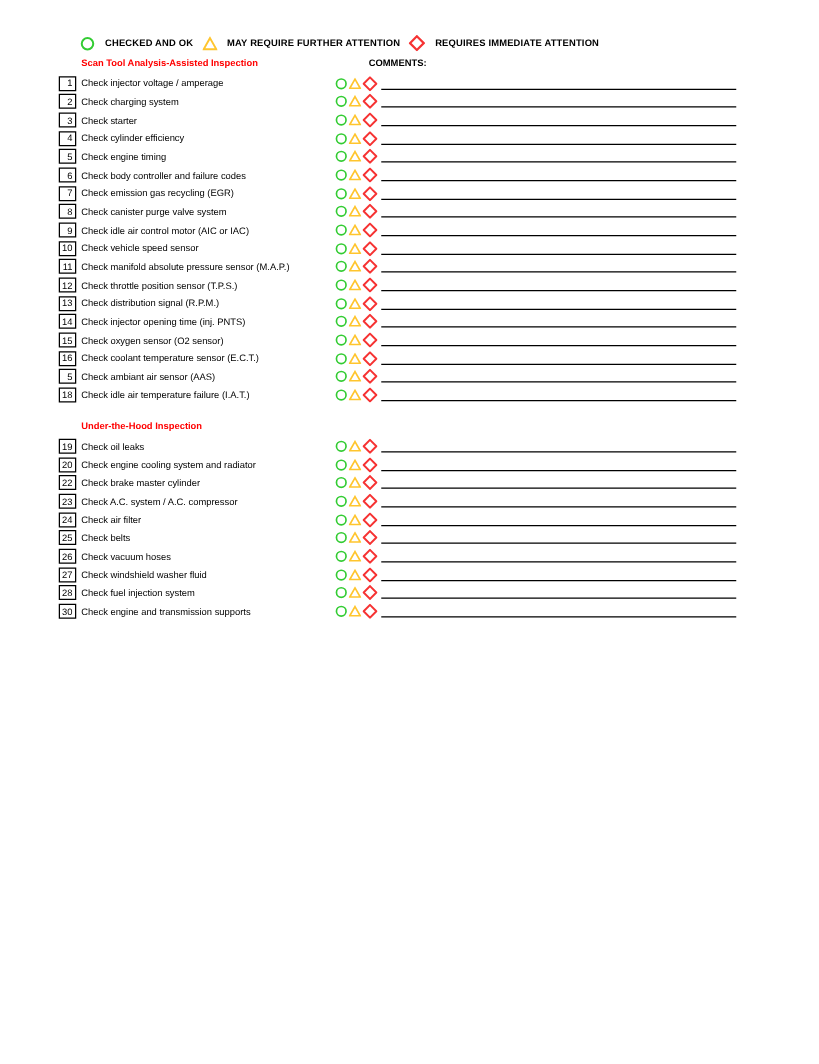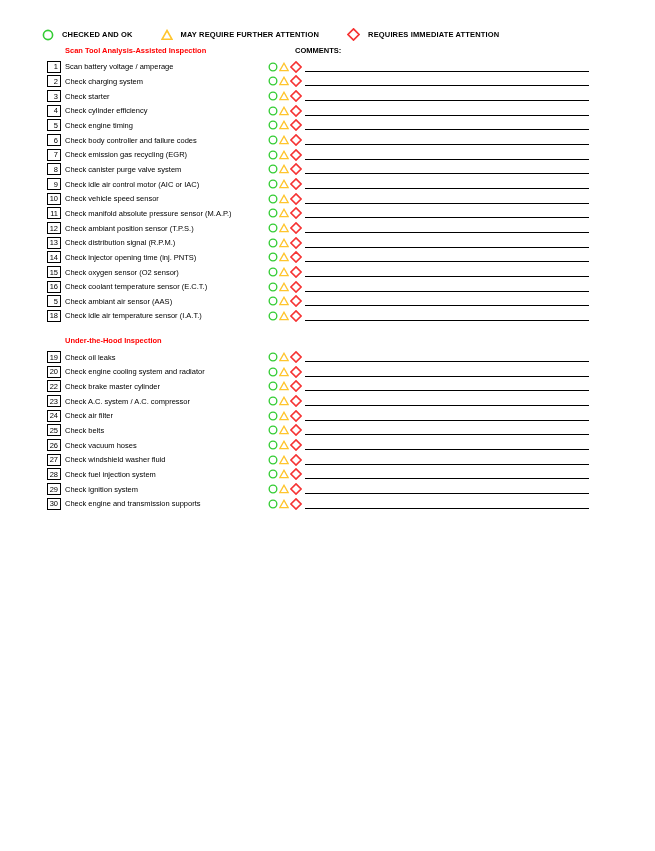--- a/index.html
+++ b/index.html
@@ -1,20 +1,20 @@
 <!DOCTYPE html>
 <html><head>
 <meta charset="utf-8">
 <style>
   html,body{margin:0;padding:0;}
   body{
     width:655px;height:851px;background:#ffffff;position:relative;
     font-family:"Liberation Sans",sans-serif;color:#000;overflow:hidden;
   }
-  .legend{position:absolute;left:42px;top:28px;display:flex;align-items:center;gap:21px;}
+  .legend{position:absolute;left:64px;top:28px;display:flex;align-items:center;}
   .legend-item{display:flex;align-items:center;margin-right:7px;}
   .legend-sym{display:flex;align-items:center;margin-right:8px;}
   .legend-label{font-size:7.5px;font-weight:bold;letter-spacing:.15px;white-space:nowrap;}
 
   .content{position:absolute;left:47px;top:44px;width:542px;text-align:center;}
   .section + .section{margin-top:11px;}
   .section-header{position:relative;height:15.5px;}
   .section-title{position:absolute;left:18px;top:2px;font-size:7.5px;font-weight:bold;color:#ff0000;white-space:nowrap;}
   .comments-label{position:absolute;left:248px;top:2px;font-size:7.5px;font-weight:bold;color:#000;white-space:nowrap;}
 
@@ -62,21 +62,21 @@
 
 <div class="content" id="sections">
   <section class="section">
     <div class="section-header">
       <span class="section-title">Scan Tool Analysis-Assisted Inspection</span>
       <span class="comments-label">COMMENTS:</span>
     </div>
     <div class="rows">
   <div class="row">
     <span class="numbox">1</span>
-    <span class="item-label">Scan battery voltage / amperage</span>
+    <span class="item-label">Check injector voltage / amperage</span>
     <span class="marks">
       <span class="mark">
               <svg width="10" height="10" viewBox="0 0 12 12">
                 <circle cx="6" cy="6" r="4.6" fill="none" stroke="#33CC33" stroke-width="1.6"></circle>
               </svg>
             </span>
             <span class="mark">
               <svg width="10" height="10" viewBox="0 0 12 12">
                 <polygon points="6,1.5 11,10.3 1,10.3" fill="none" stroke="#FFC52E" stroke-width="1.6"></polygon>
               </svg>
@@ -315,21 +315,21 @@
               <svg width="12" height="12" viewBox="0 0 12 12">
                 <polygon points="6,0.9 11.1,6 6,11.1 0.9,6" fill="none" stroke="#F63333" stroke-width="1.6"></polygon>
               </svg>
             </span>
             <span class="comment-line"></span>
     </span>
   </div>
 
   <div class="row">
     <span class="numbox">12</span>
-    <span class="item-label">Check ambiant position sensor (T.P.S.)</span>
+    <span class="item-label">Check throttle position sensor (T.P.S.)</span>
     <span class="marks">
       <span class="mark">
               <svg width="10" height="10" viewBox="0 0 12 12">
                 <circle cx="6" cy="6" r="4.6" fill="none" stroke="#33CC33" stroke-width="1.6"></circle>
               </svg>
             </span>
             <span class="mark">
               <svg width="10" height="10" viewBox="0 0 12 12">
                 <polygon points="6,1.5 11,10.3 1,10.3" fill="none" stroke="#FFC52E" stroke-width="1.6"></polygon>
               </svg>
@@ -453,21 +453,21 @@
               <svg width="12" height="12" viewBox="0 0 12 12">
                 <polygon points="6,0.9 11.1,6 6,11.1 0.9,6" fill="none" stroke="#F63333" stroke-width="1.6"></polygon>
               </svg>
             </span>
             <span class="comment-line"></span>
     </span>
   </div>
 
   <div class="row">
     <span class="numbox">18</span>
-    <span class="item-label">Check idle air temperature sensor (I.A.T.)</span>
+    <span class="item-label">Check idle air temperature failure (I.A.T.)</span>
     <span class="marks">
       <span class="mark">
               <svg width="10" height="10" viewBox="0 0 12 12">
                 <circle cx="6" cy="6" r="4.6" fill="none" stroke="#33CC33" stroke-width="1.6"></circle>
               </svg>
             </span>
             <span class="mark">
               <svg width="10" height="10" viewBox="0 0 12 12">
                 <polygon points="6,1.5 11,10.3 1,10.3" fill="none" stroke="#FFC52E" stroke-width="1.6"></polygon>
               </svg>
@@ -690,42 +690,20 @@
             </span>
             <span class="mark">
               <svg width="12" height="12" viewBox="0 0 12 12">
                 <polygon points="6,0.9 11.1,6 6,11.1 0.9,6" fill="none" stroke="#F63333" stroke-width="1.6"></polygon>
               </svg>
             </span>
             <span class="comment-line"></span>
     </span>
   </div>
 
-  <div class="row">
-    <span class="numbox">29</span>
-    <span class="item-label">Check ignition system</span>
-    <span class="marks">
-      <span class="mark">
-              <svg width="10" height="10" viewBox="0 0 12 12">
-                <circle cx="6" cy="6" r="4.6" fill="none" stroke="#33CC33" stroke-width="1.6"></circle>
-              </svg>
-            </span>
-            <span class="mark">
-              <svg width="10" height="10" viewBox="0 0 12 12">
-                <polygon points="6,1.5 11,10.3 1,10.3" fill="none" stroke="#FFC52E" stroke-width="1.6"></polygon>
-              </svg>
-            </span>
-            <span class="mark">
-              <svg width="12" height="12" viewBox="0 0 12 12">
-                <polygon points="6,0.9 11.1,6 6,11.1 0.9,6" fill="none" stroke="#F63333" stroke-width="1.6"></polygon>
-              </svg>
-            </span>
-            <span class="comment-line"></span>
-    </span>
-  </div>
 
   <div class="row">
     <span class="numbox">30</span>
     <span class="item-label">Check engine and transmission supports</span>
     <span class="marks">
       <span class="mark">
               <svg width="10" height="10" viewBox="0 0 12 12">
                 <circle cx="6" cy="6" r="4.6" fill="none" stroke="#33CC33" stroke-width="1.6"></circle>
               </svg>
             </span>

